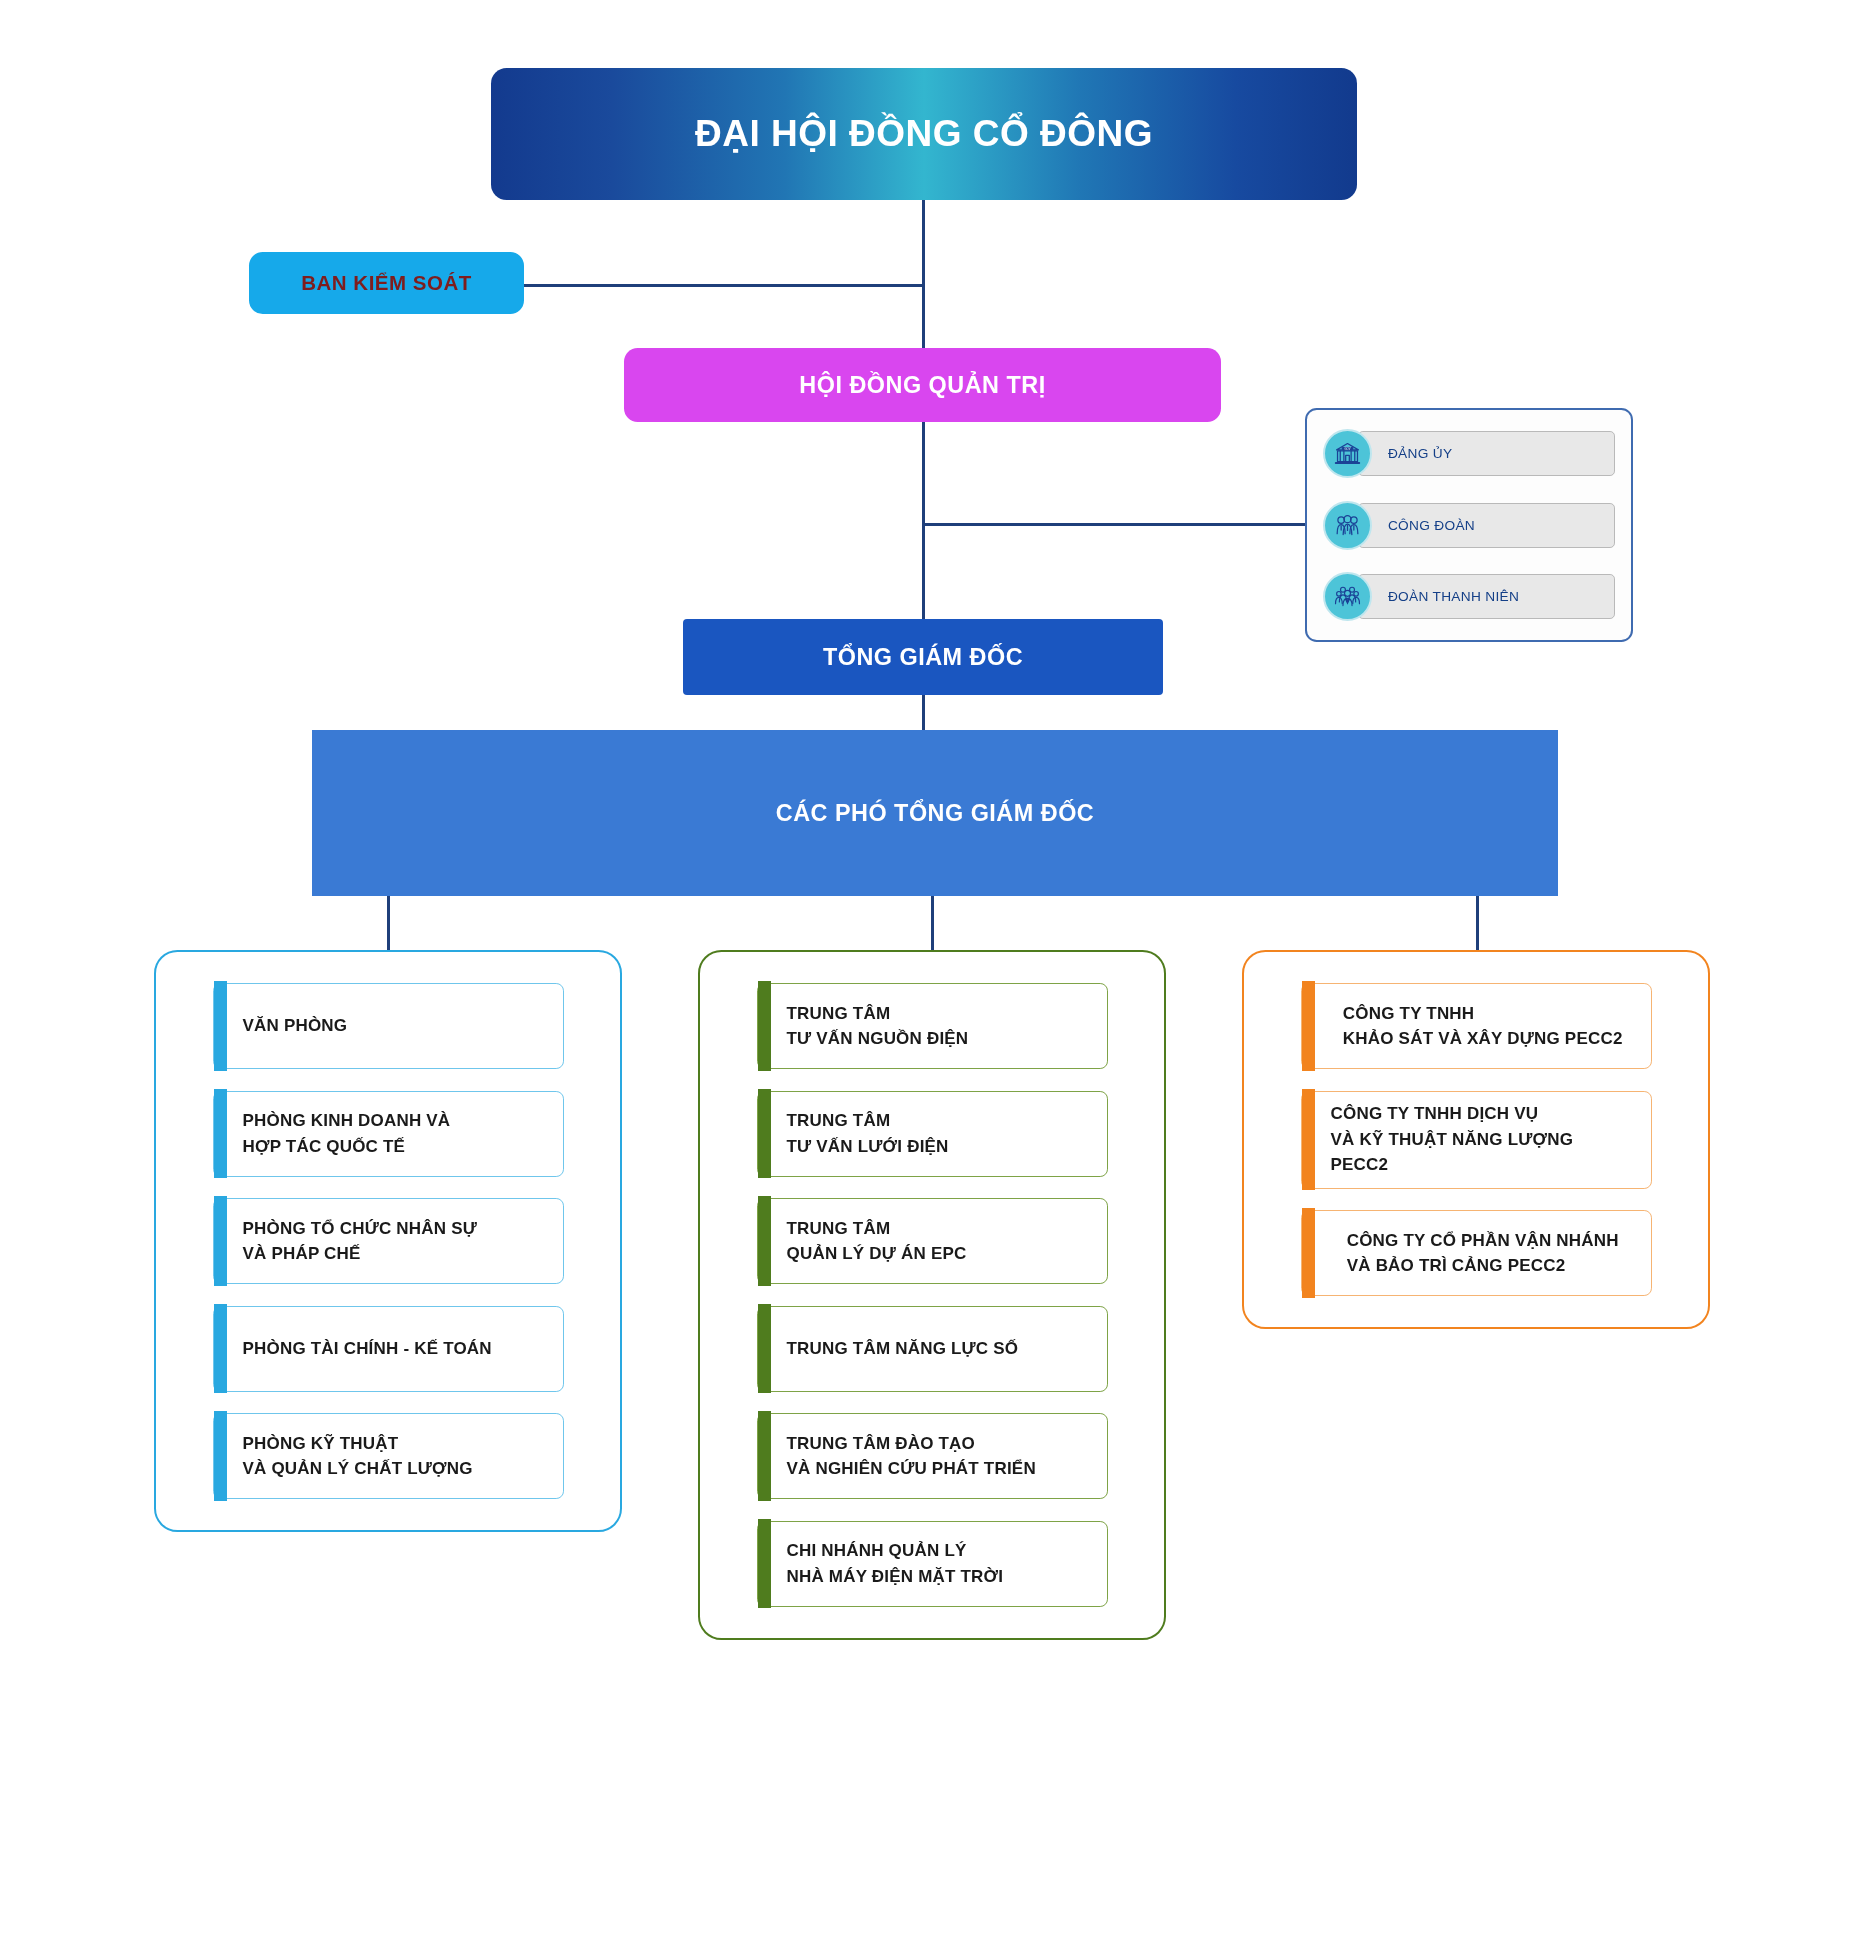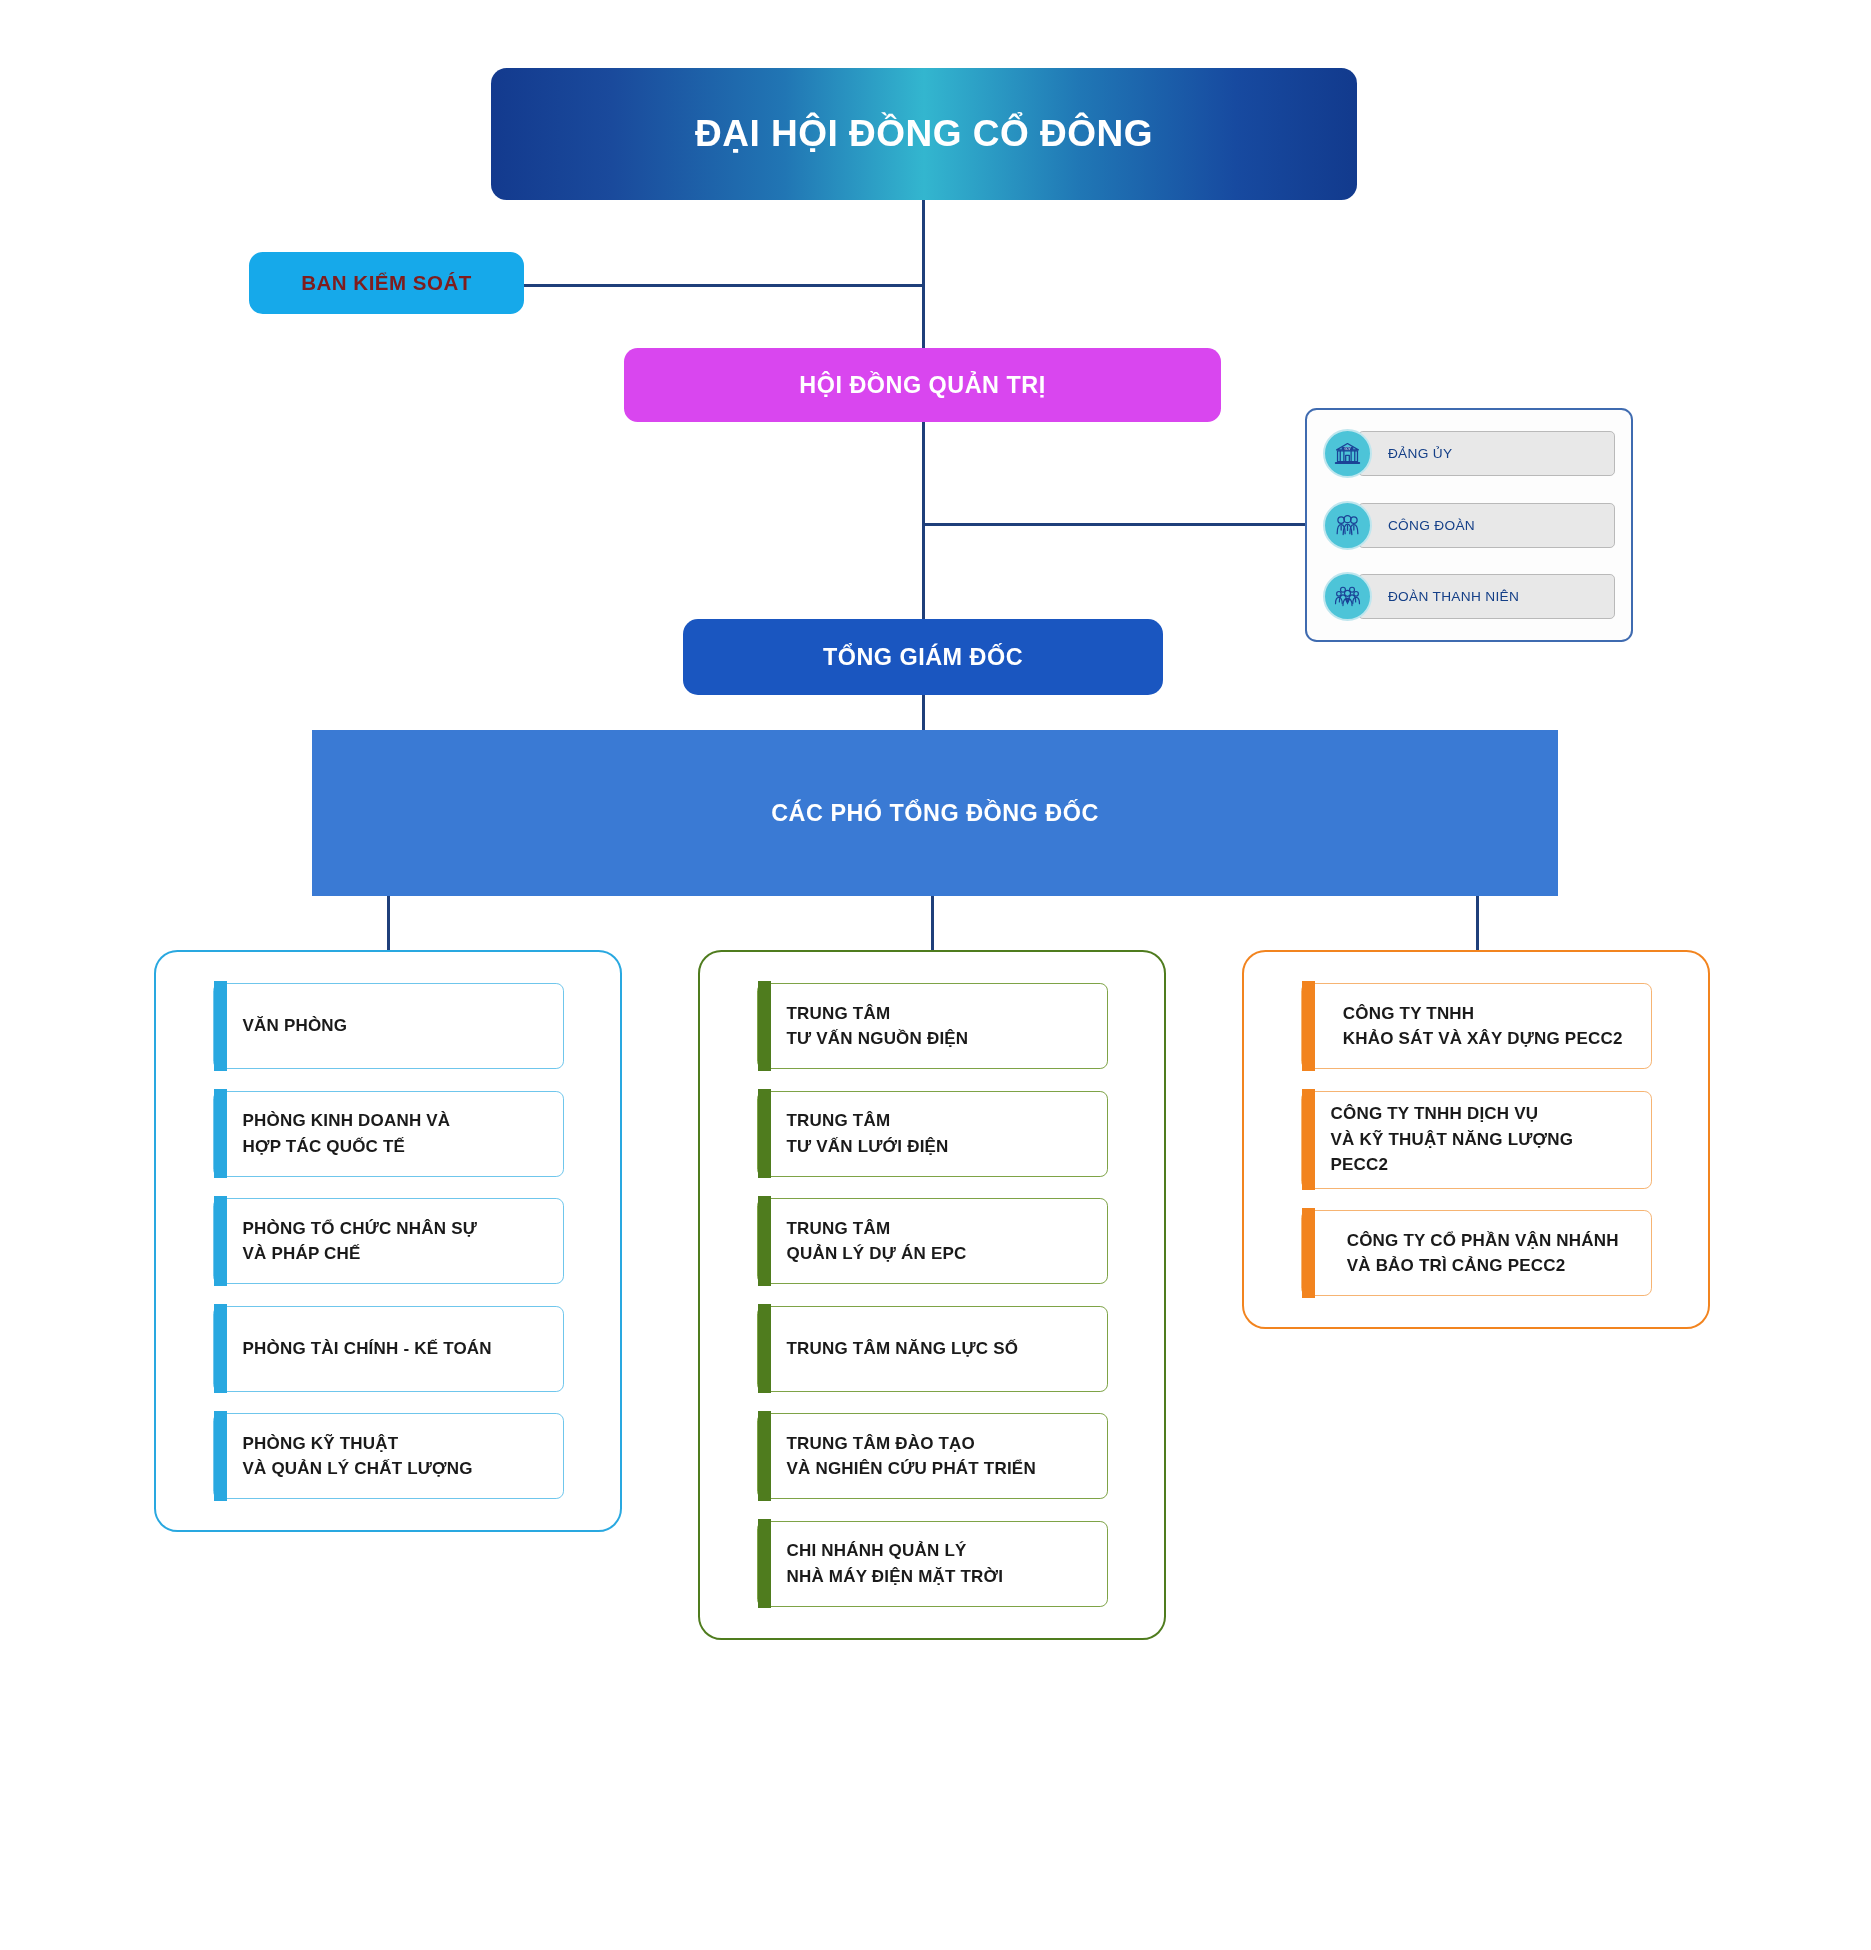--- a/index.html
+++ b/index.html
@@ -61,21 +61,21 @@
     left: 624px; top: 348px;
     width: 597px; height: 74px;
     border-radius: 13.7px;
     background: #d946ef;
     font-size: 23.4px;
   }
 
   #node-ceo {
     left: 683px; top: 619px;
     width: 480px; height: 76px;
-    border-radius: 15px;
+    border-radius: 4px;
     background: #1a56c0;
     font-size: 23.4px;
   }
 
   #node-vps {
     left: 312px; top: 730px;
     width: 1246px; height: 166px;
     background: #3a7ad4;
     font-size: 23.4px;
   }
@@ -198,21 +198,21 @@
   <div class="line v" style="left:1476px; top:896px; height:56px;"></div>
 
   <div class="node" id="node-shareholders">ĐẠI HỘI ĐỒNG CỔ ĐÔNG</div>
 
   <div class="node" id="node-supervisory">BAN KIỂM SOÁT</div>
 
   <div class="node" id="node-board">HỘI ĐỒNG QUẢN TRỊ</div>
 
   <div class="node" id="node-ceo">TỔNG GIÁM ĐỐC</div>
 
-  <div class="node" id="node-vps">CÁC PHÓ TỔNG ĐỒNG ĐỐC</div>
+  <div class="node" id="node-vps">CÁC PHÓ TỔNG GIÁM ĐỐC</div>
 
   <div id="side-panel">
 
     <div class="side-row">
       <span class="side-icon">
         <svg viewBox="0 0 32 32" fill="none" stroke="#1b4296" stroke-width="1.4" stroke-linecap="round" stroke-linejoin="round">
           <path d="M4 12 L16 5 L28 12 Z"></path>
           <rect x="9.5" y="8.8" width="13" height="3.2" rx="1.4" fill="#1b4296" stroke="none"></rect>
           <text x="16" y="11.6" font-size="2.9" fill="#ffffff" stroke="none" text-anchor="middle" font-family="Liberation Sans, sans-serif">GOV</text>
           <rect x="5" y="13" width="22" height="12"></rect>

